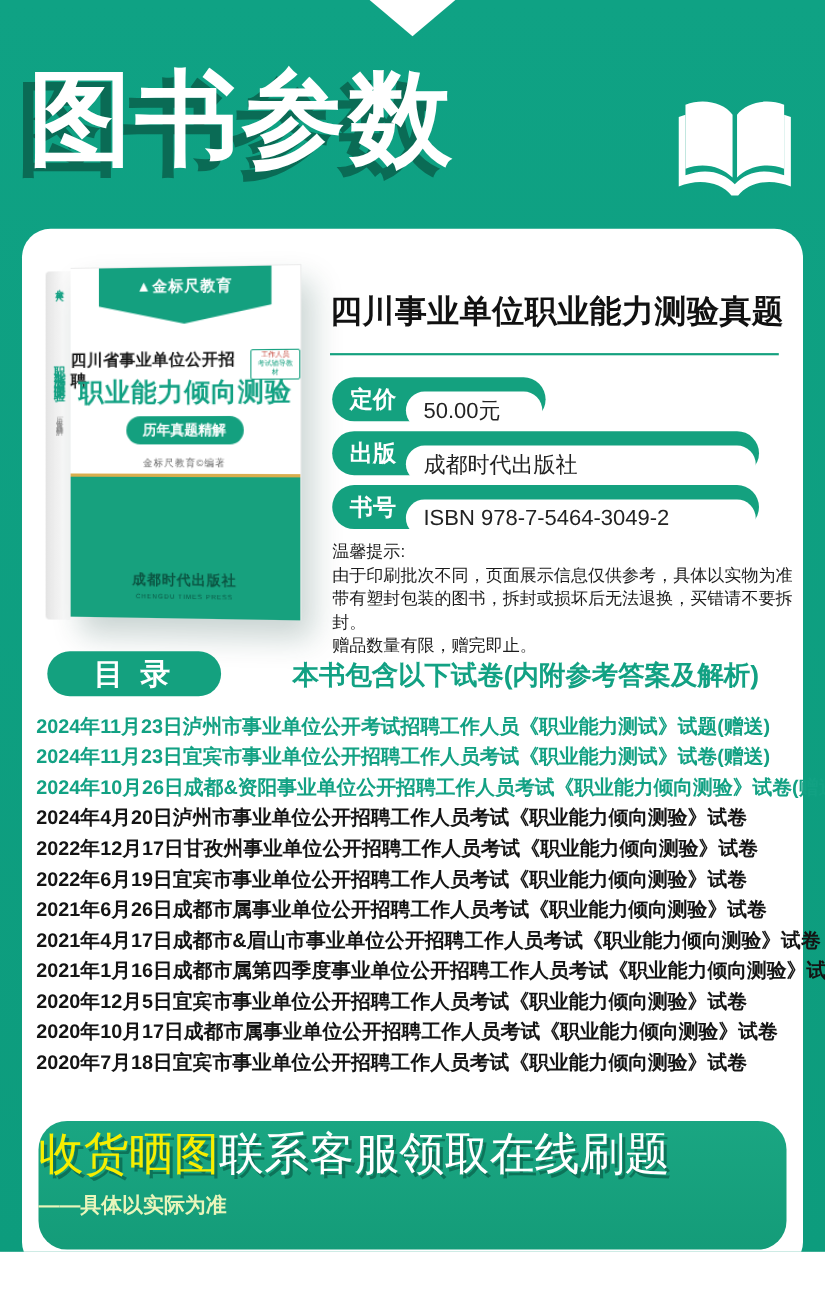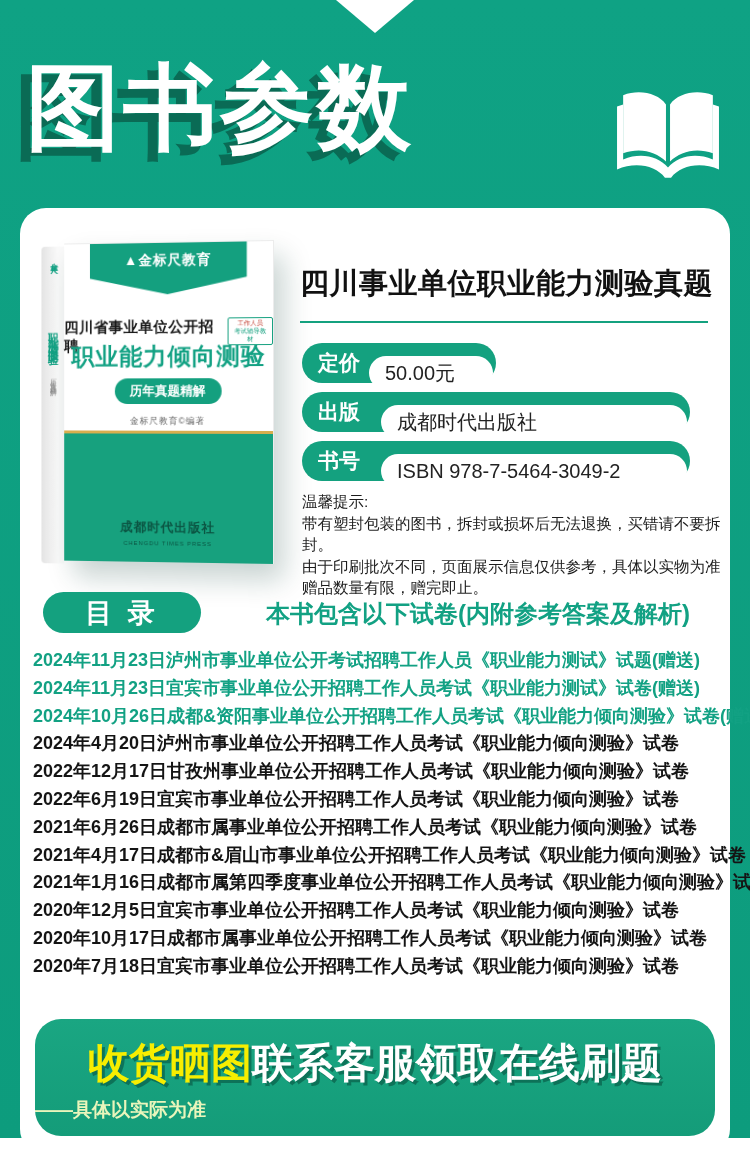--- a/index.html
+++ b/index.html
@@ -84,21 +84,21 @@
     position:absolute; left:280px; top:56px; width:420px;
     font-size:29px; font-weight:900; color:#111; letter-spacing:0.5px; white-space:nowrap;
   }
   .title-divider { position:absolute; left:280px; top:113px; width:408px; height:2px; background:#14a17f; }
   .fields { position:absolute; left:282px; top:135px; display:flex; flex-direction:column; gap:9px; }
   .field-row {
     display:flex; align-items:center; background:#14a17f; border-radius:22px; padding:3px;
     height:40px;
   }
   .field-row.w-short { width:194px; }
-  .field-row.w-long { width:388px;gap:12px; }
+  .field-row.w-long { width:388px; }
   .field-label { color:#fff; font-size:21px; font-weight:800; padding:0 9px 0 13px; white-space:nowrap; }
   .field-value {
     flex:1; height:34px; background:#fff; border-radius:18px;
     font-size:20px; color:#222; display:flex; align-items:center; padding:0 16px; white-space:nowrap;margin-top:20px;
   }
   .notice { position:absolute; left:282px; top:283px; font-size:15.5px; line-height:21.5px; color:#1c1c1c; }
   
   .toc-pill {
     position:absolute; left:23px; top:384px; width:158px; height:41px;
     background:#14a17f; border-radius:22px; color:#fff;
@@ -114,21 +114,21 @@
     font-size:18px; font-weight:600; color:#141414;
     line-height:27.8px; white-space:nowrap; letter-spacing:0;
   }
   .paper-item.green { color:#12a183; font-weight:800; }
   
   .promo {
     position:absolute; left:15px; top:811px; width:680px; height:117px;
     background:linear-gradient(180deg,#1aa682,#149c79); border-radius:26px;
   }
   .promo-main {
-    margin-top:17px; text-align:center; font-size:41px; font-weight:700; color:#fff;
+    margin-top:3px; text-align:left; font-size:41px; font-weight:400; color:#fff;
     text-shadow:3px 3px 0 rgba(6,77,59,0.55); white-space:nowrap;
   }
   .promo-main .hl { color:#f7ee00; }
   .promo-note {
     margin-top:6px; text-align:left; padding-right:40px;
     font-size:19px; font-weight:700; color:#e9f5bb;
   }
 </style>
 </head>
 <body>
@@ -188,22 +188,22 @@
         <span class="field-value">成都时代出版社</span>
       </div>
       <div class="field-row w-long">
         <span class="field-label">书号</span>
         <span class="field-value">ISBN 978-7-5464-3049-2</span>
       </div>
     </div>
 
     <div class="notice">
       <div>温馨提示:</div>
+      <div>由于印刷批次不同，页面展示信息仅供参考，具体以实物为准</div>
       <div>带有塑封包装的图书，拆封或损坏后无法退换，买错请不要拆封。</div>
-      <div>由于印刷批次不同，页面展示信息仅供参考，具体以实物为准</div>
       <div>赠品数量有限，赠完即止。</div>
     </div>
 
     <div class="toc-pill">目 录</div>
     <div class="toc-header">本书包含以下试卷(内附参考答案及解析)</div>
 
     <div class="paper-list">
       <div class="paper-item green">2024年11月23日泸州市事业单位公开考试招聘工作人员《职业能力测试》试题(赠送)</div>
       <div class="paper-item green">2024年11月23日宜宾市事业单位公开招聘工作人员考试《职业能力测试》试卷(赠送)</div>
       <div class="paper-item green">2024年10月26日成都&amp;资阳事业单位公开招聘工作人员考试《职业能力倾向测验》试卷(赠送)</div>

